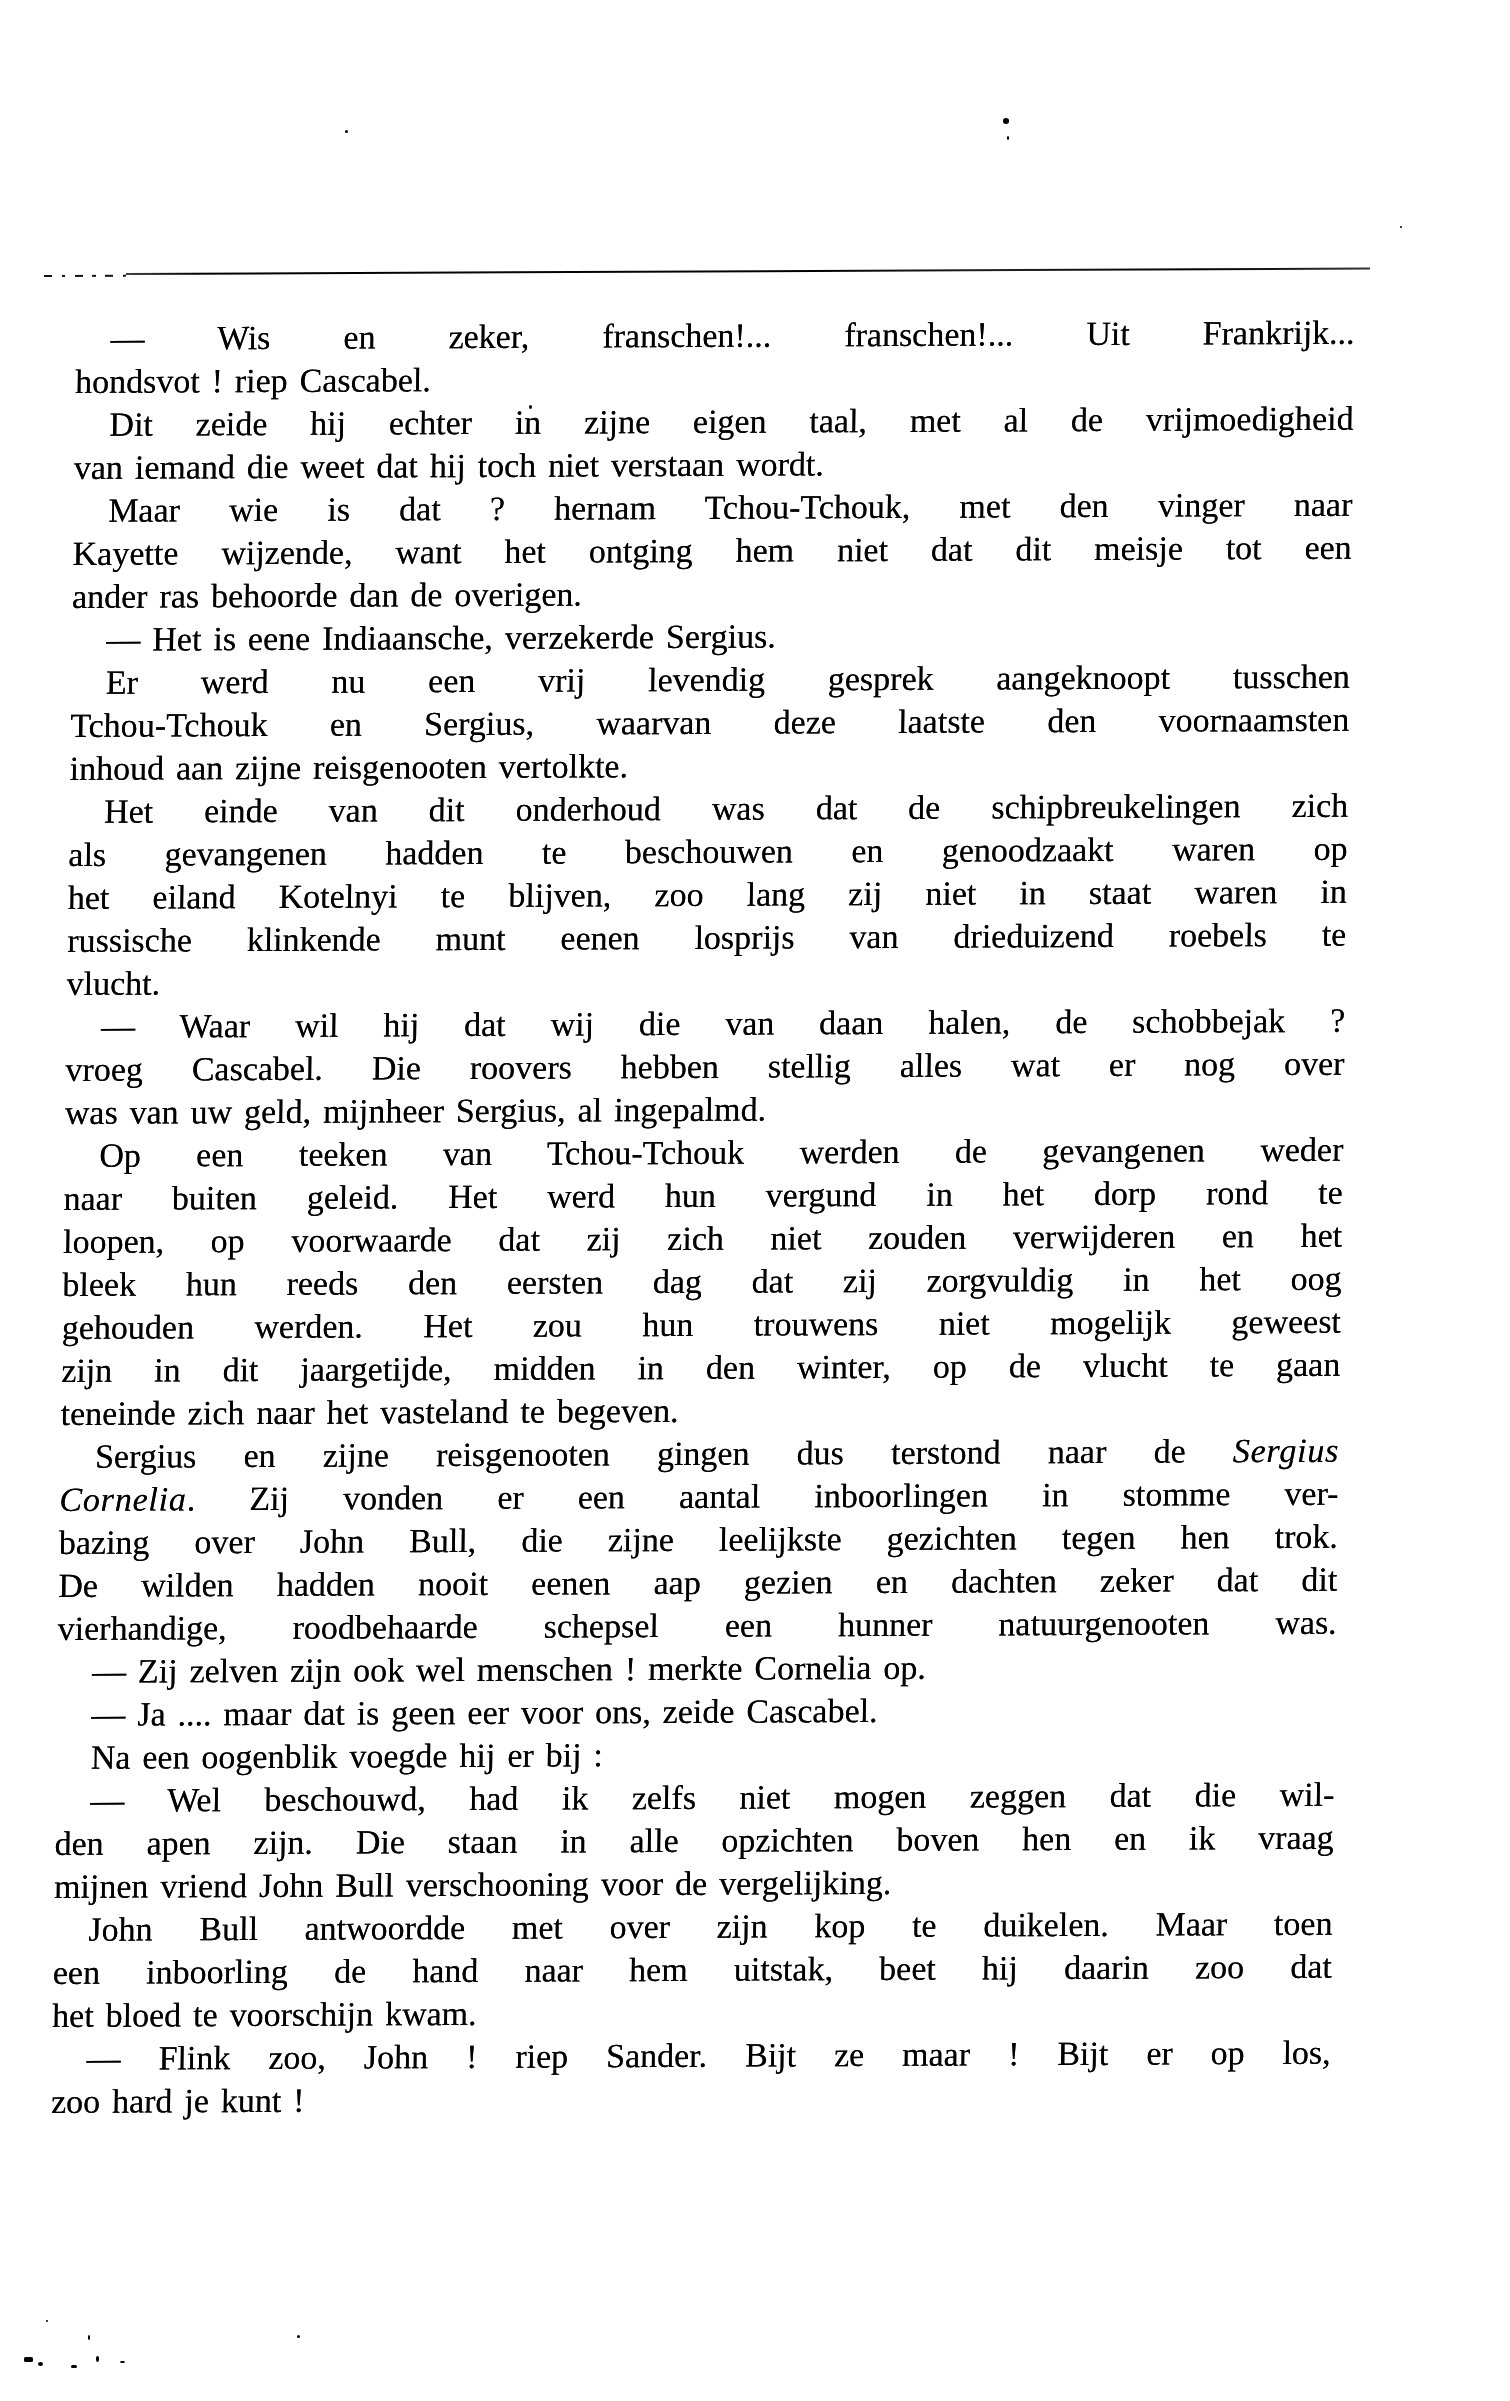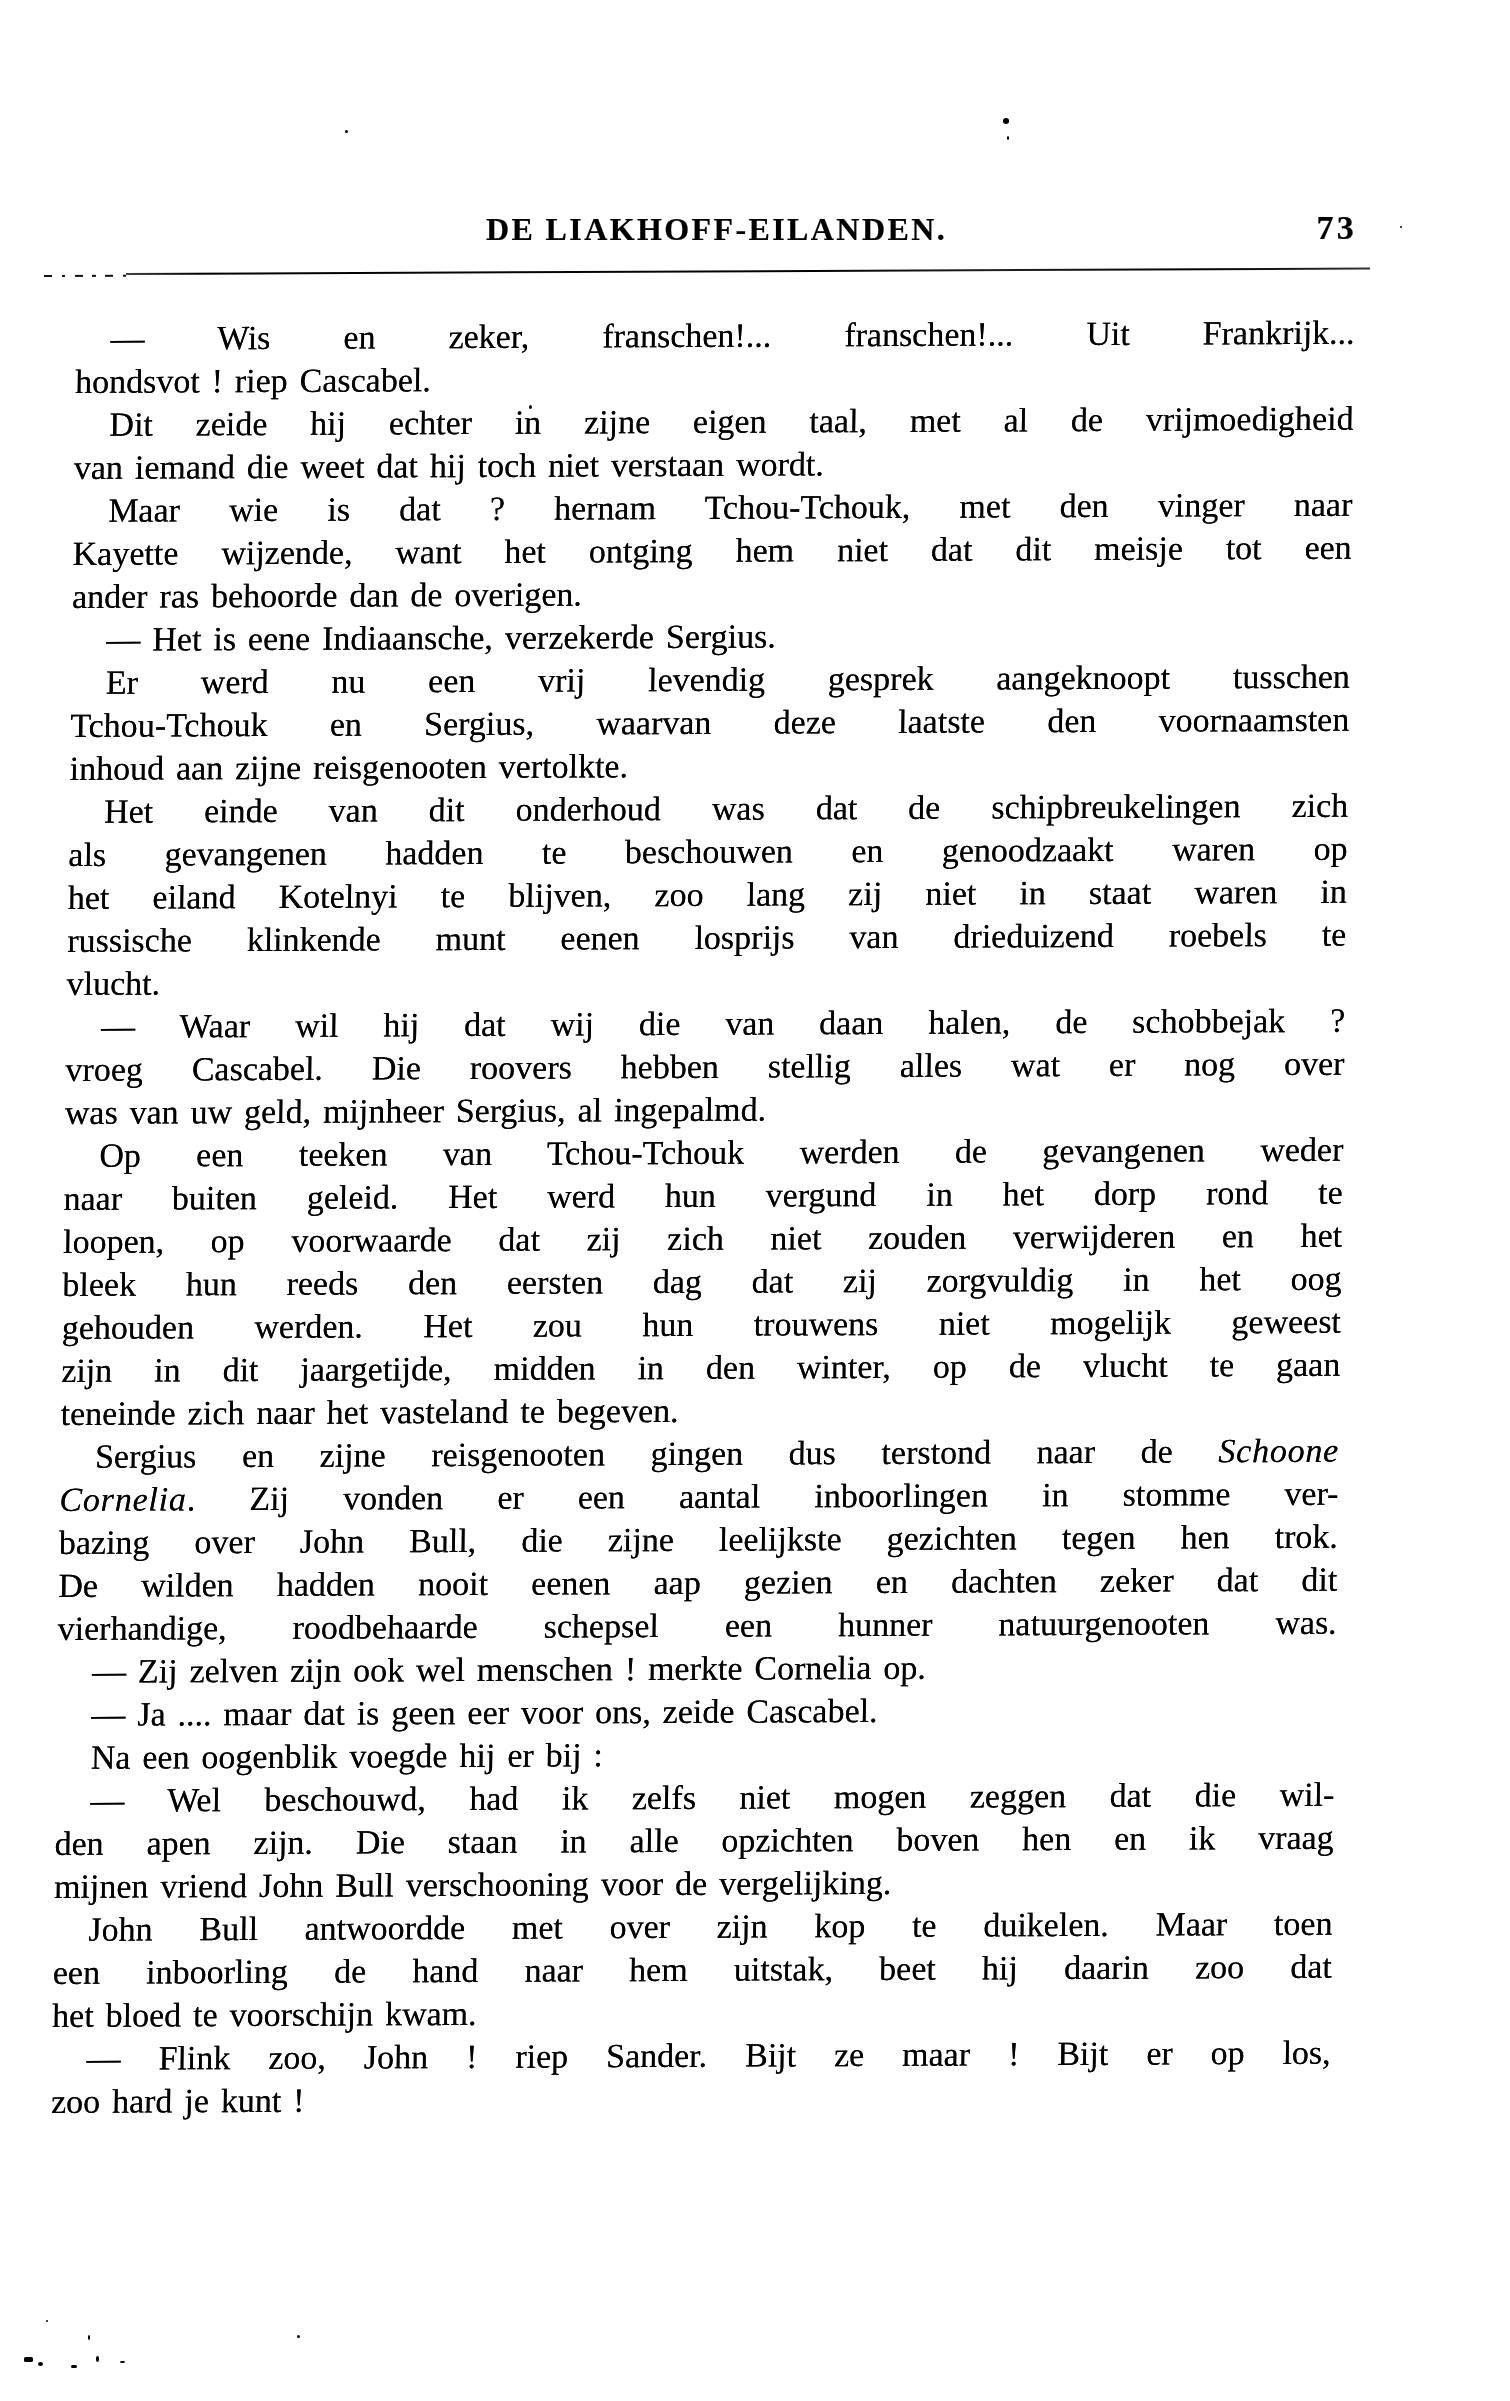--- a/index.html
+++ b/index.html
@@ -91,24 +91,20 @@
     position: absolute;
     background: #000;
     border-radius: 50%;
   }
 </style>
 </head>
 <body>
 
 <div class="page">
 
-  <div class="running-header">
-    <span class="title">DE LIAKHOFF-EILANDEN.</span>
-    <span class="pagenum">73</span>
-  </div>
 
   <div class="header-rule-dashes"></div>
   <div class="header-rule"></div>
 
   <div class="body-text">
       <div class="line ind"><span>— Wis en zeker, franschen!... franschen!... Uit Frankrijk...</span></div>
       <div class="line last"><span>hondsvot ! riep Cascabel.</span></div>
       <div class="line ind"><span>Dit zeide hij echter in zijne eigen taal, met al de vrijmoedigheid</span></div>
       <div class="line last"><span>van iemand die weet dat hij toch niet verstaan wordt.</span></div>
       <div class="line ind"><span>Maar wie is dat ? hernam Tchou-Tchouk, met den vinger naar</span></div>
@@ -126,21 +122,21 @@
       <div class="line ind"><span>— Waar wil hij dat wij die van daan halen, de schobbejak ?</span></div>
       <div class="line"><span>vroeg Cascabel. Die roovers hebben stellig alles wat er nog over</span></div>
       <div class="line last"><span>was van uw geld, mijnheer Sergius, al ingepalmd.</span></div>
       <div class="line ind"><span>Op een teeken van Tchou-Tchouk werden de gevangenen weder</span></div>
       <div class="line"><span>naar buiten geleid. Het werd hun vergund in het dorp rond te</span></div>
       <div class="line"><span>loopen, op voorwaarde dat zij zich niet zouden verwijderen en het</span></div>
       <div class="line"><span>bleek hun reeds den eersten dag dat zij zorgvuldig in het oog</span></div>
       <div class="line"><span>gehouden werden. Het zou hun trouwens niet mogelijk geweest</span></div>
       <div class="line"><span>zijn in dit jaargetijde, midden in den winter, op de vlucht te gaan</span></div>
       <div class="line last"><span>teneinde zich naar het vasteland te begeven.</span></div>
-      <div class="line ind"><span>Sergius en zijne reisgenooten gingen dus terstond naar de </span><i>Schoone</i></div>
+      <div class="line ind"><span>Sergius en zijne reisgenooten gingen dus terstond naar de </span><i>Sergius</i></div>
       <div class="line"><i>Cornelia</i><span>. Zij vonden er een aantal inboorlingen in stomme ver-</span></div>
       <div class="line"><span>bazing over John Bull, die zijne leelijkste gezichten tegen hen trok.</span></div>
       <div class="line"><span>De wilden hadden nooit eenen aap gezien en dachten zeker dat dit</span></div>
       <div class="line"><span>vierhandige, roodbehaarde schepsel een hunner natuurgenooten was.</span></div>
       <div class="line ind last"><span>— Zij zelven zijn ook wel menschen ! merkte Cornelia op.</span></div>
       <div class="line ind last"><span>— Ja .... maar dat is geen eer voor ons, zeide Cascabel.</span></div>
       <div class="line ind last"><span>Na een oogenblik voegde hij er bij :</span></div>
       <div class="line ind"><span>— Wel beschouwd, had ik zelfs niet mogen zeggen dat die wil-</span></div>
       <div class="line"><span>den apen zijn. Die staan in alle opzichten boven hen en ik vraag</span></div>
       <div class="line last"><span>mijnen vriend John Bull verschooning voor de vergelijking.</span></div>

